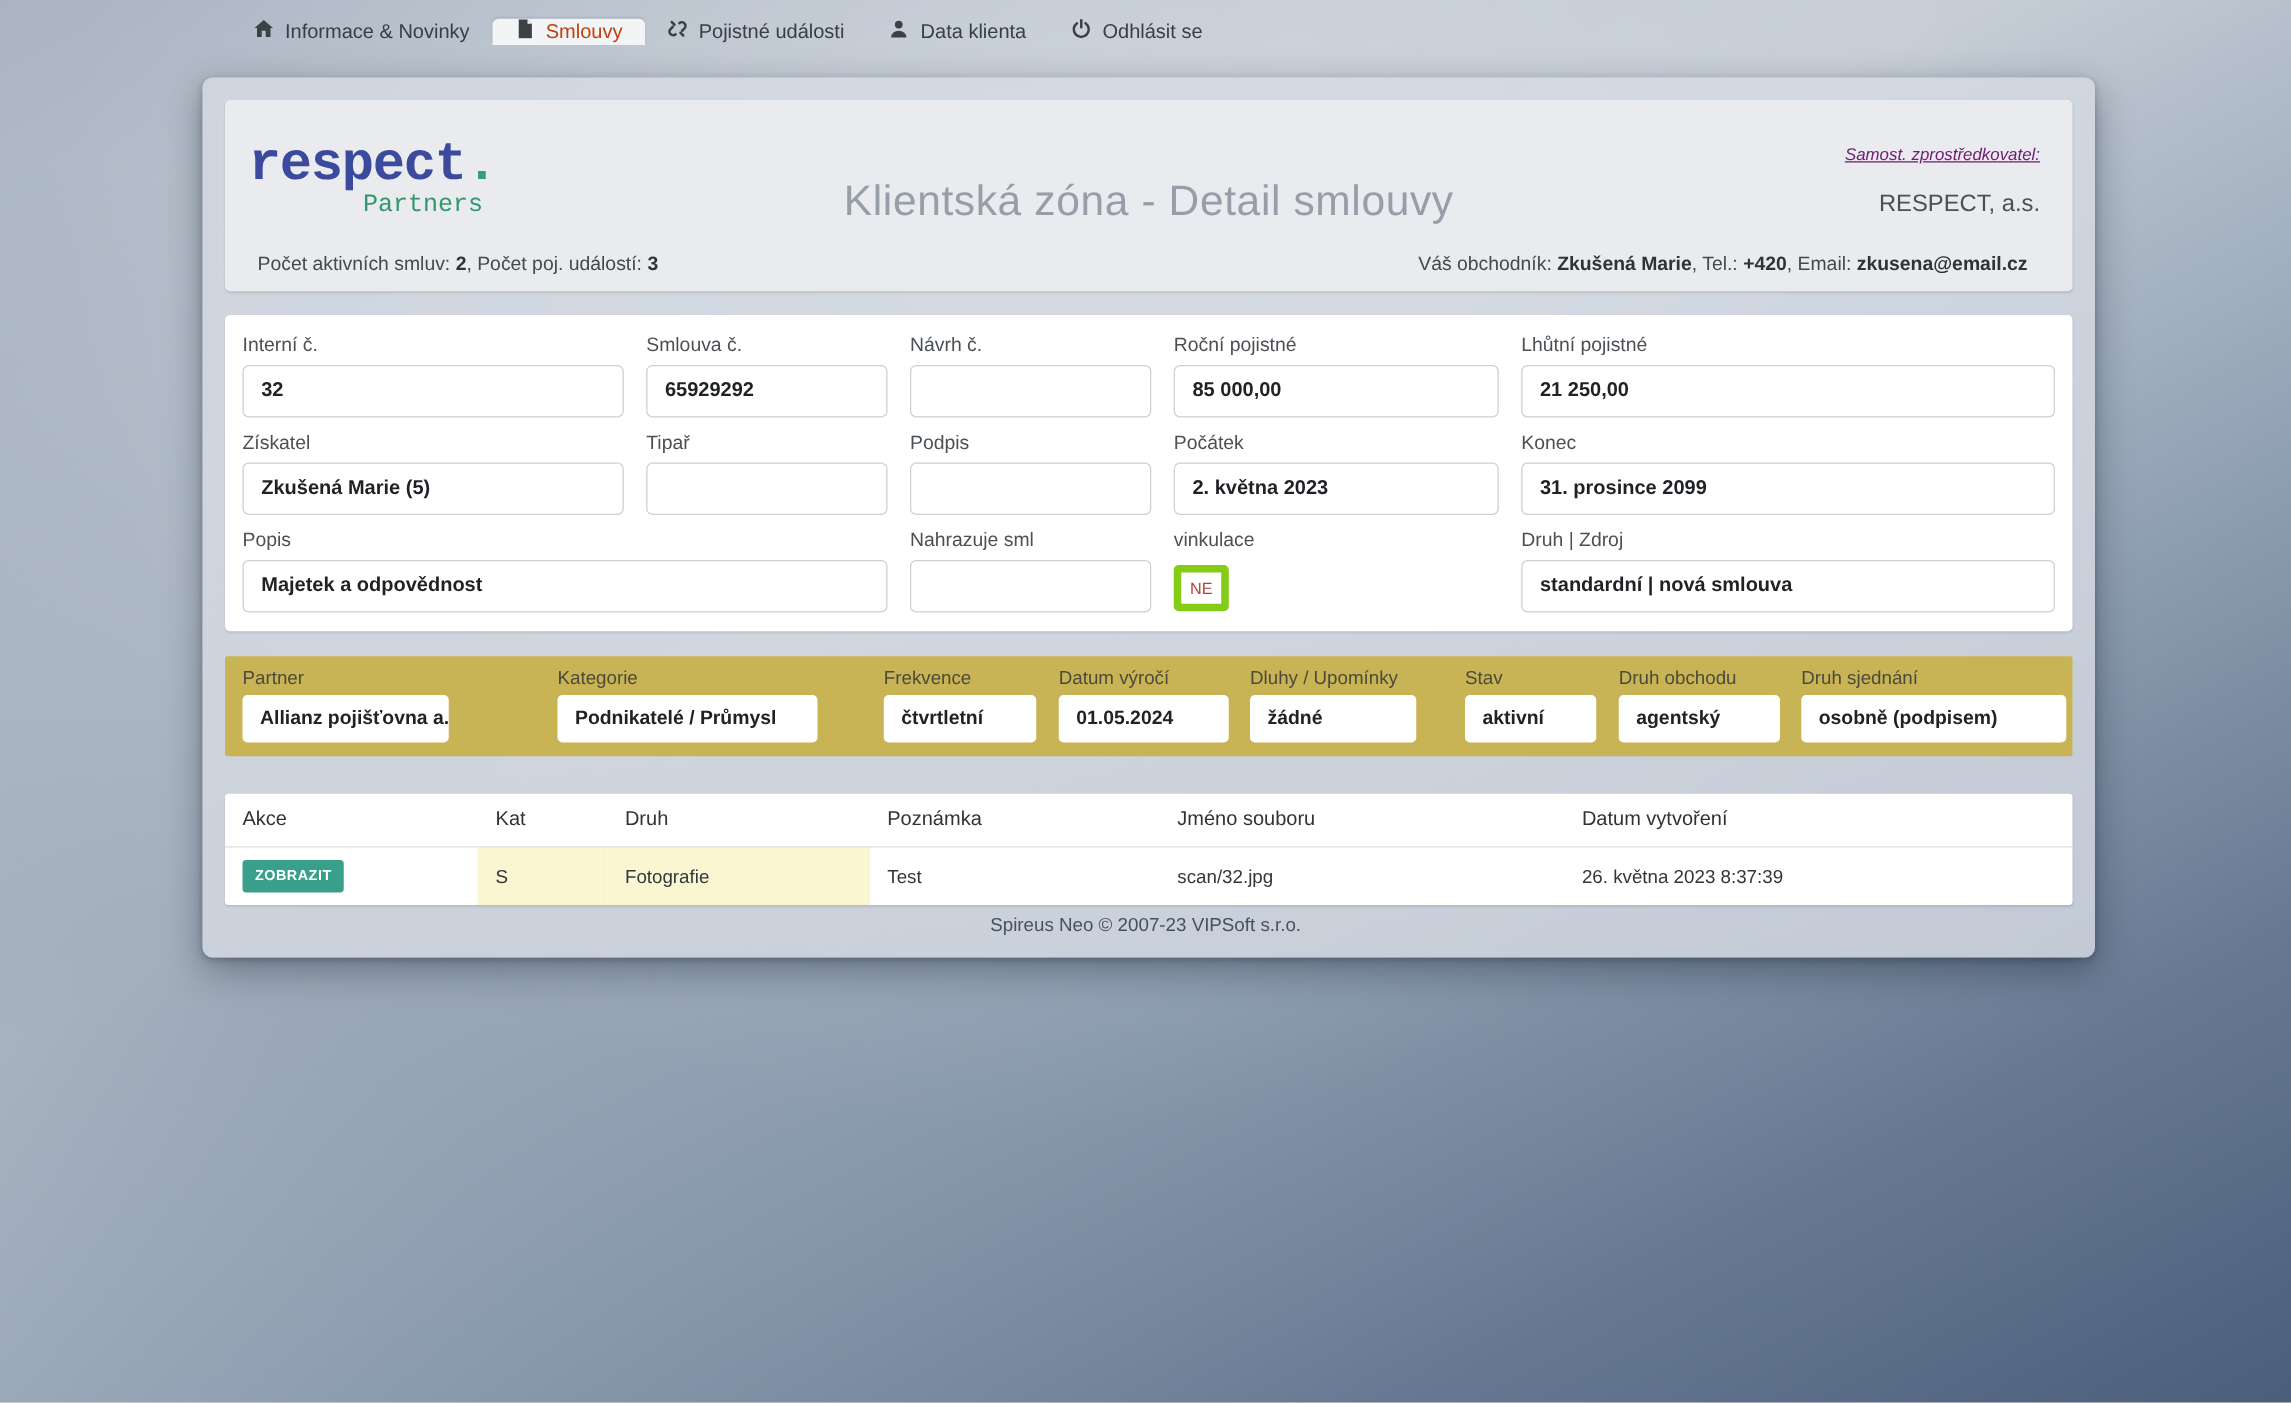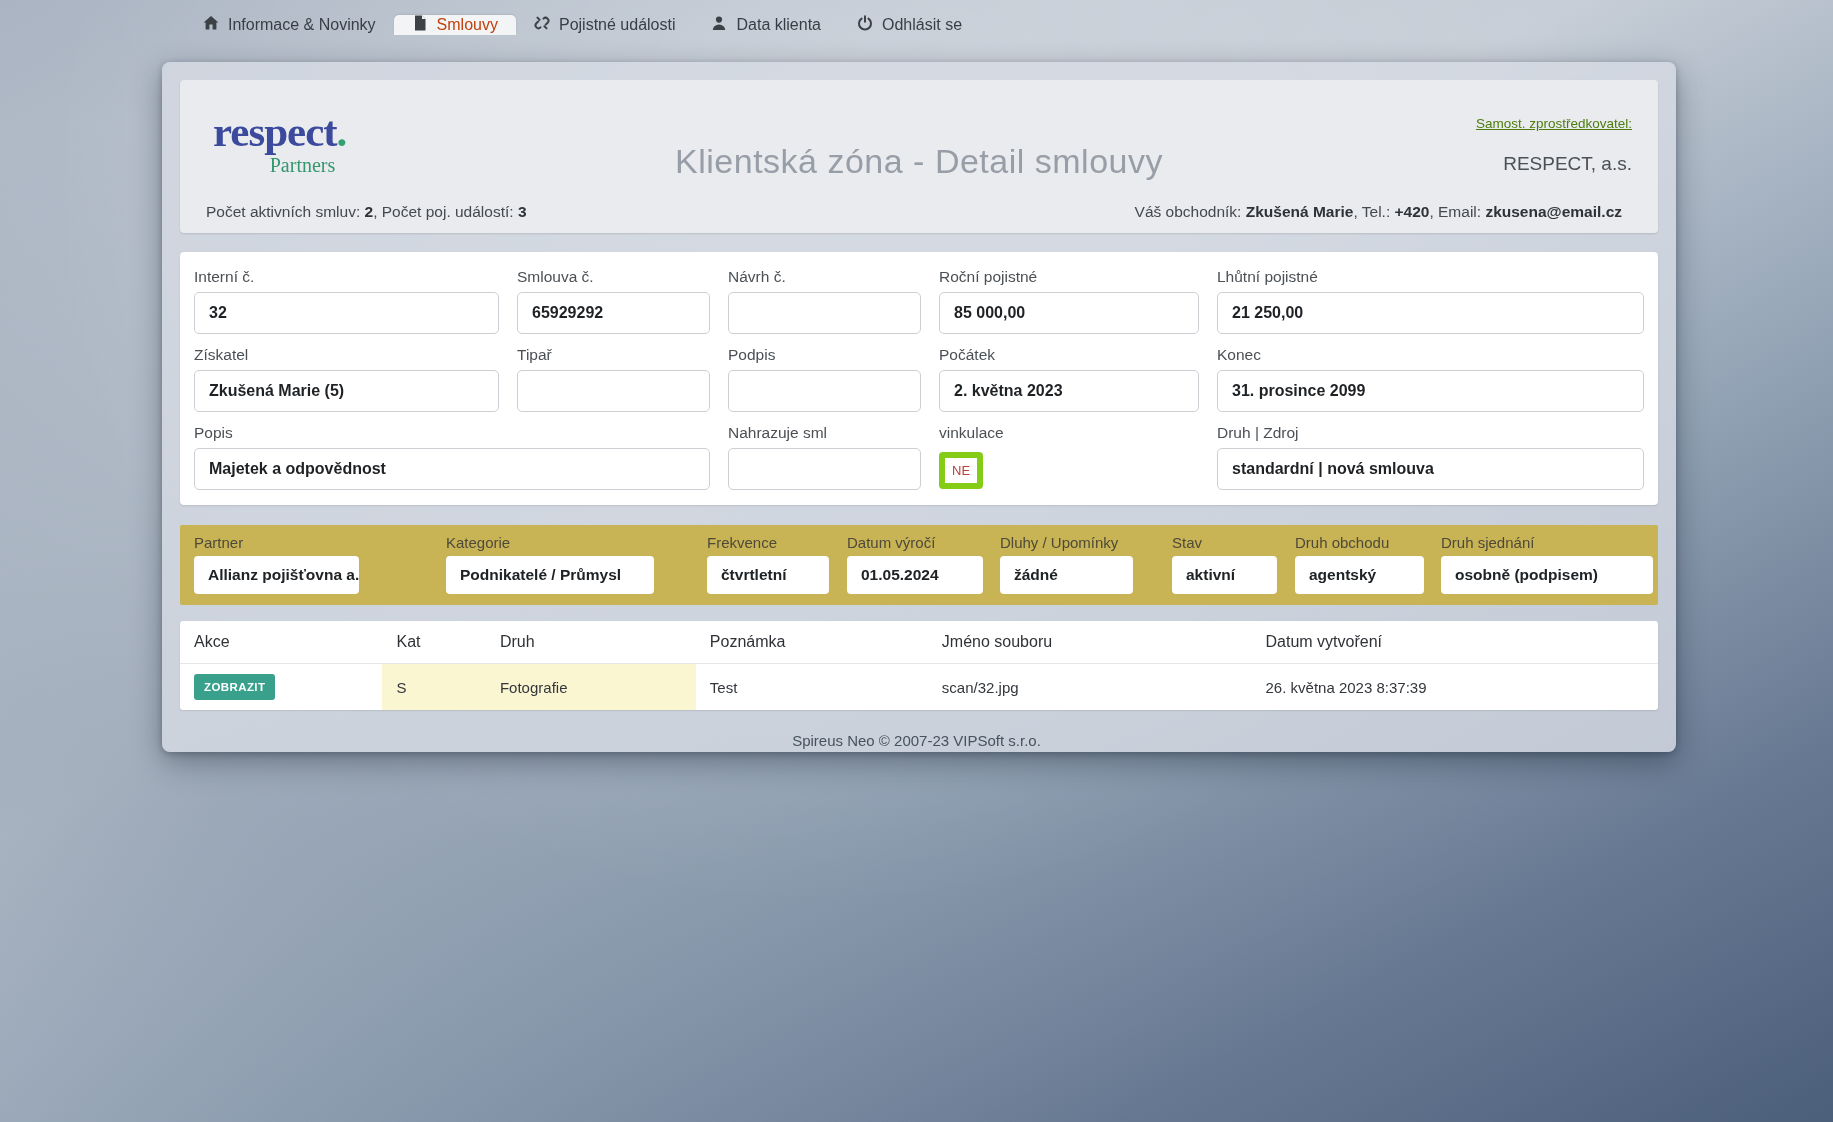--- a/index.html
+++ b/index.html
@@ -23,27 +23,27 @@
   .shell {
     position:absolute; left:162px; top:62px; width:1514px;
     background: rgba(213,219,227,0.82);
     border-radius: 8px;
     box-shadow: 0 10px 30px rgba(15,25,40,0.38), 0 2px 6px rgba(15,25,40,0.25);
     padding: 18px 18px 42px 18px;
   }
 
   
   .header-panel { position:relative; height:153px; background:#e9ebee; border-radius:4px; box-shadow:0 1px 2px rgba(0,0,0,0.12); }
-  .logo { position:absolute; left:33px; top:30px; font-family:Liberation Serif, serif; line-height:1; }
+  .logo { position:absolute; left:19px; top:30px; font-family:Liberation Mono, monospace; line-height:1; }
   .logo .brand { font-size:43px; font-weight:700; color:#3c4a9d; letter-spacing:-1px; }
   .logo .dot { font-size:43px; font-weight:700; color:#2fa172; }
   .logo .sub { display:block; text-align:right; font-size:20px; color:#35976e; margin-top:2px; padding-right:12px; }
   .page-title { position:absolute; left:50%; top:62px; transform:translateX(-50%); font-size:34px; font-weight:300; color:#979ea7; letter-spacing:0.5px; white-space:nowrap; }
   .head-right { position:absolute; right:26px; top:36px; text-align:right; }
-  .head-link { font-size:13.5px; text-decoration:underline; color:#4d7c0f; cursor:pointer; }
+  .head-link { font-size:13.5px; font-style:italic; text-decoration:underline; color:#701a75; cursor:pointer; }
   .head-company { font-size:19px; color:#4a5055; margin-top:22px; }
   .stats-row { position:absolute; left:26px; right:36px; bottom:12px; display:flex; justify-content:space-between; font-size:15.5px; color:#45494e; }
   .stats-row b { color:#2f3337; }
 
   
   .form-panel { margin-top:19px; background:#ffffff; border-radius:4px; box-shadow:0 1px 2px rgba(0,0,0,0.10); padding:16px 14px 15px 14px; }
   .form-grid { display:grid; grid-template-columns:305px 193px 193px 260px 1fr; column-gap:18px; row-gap:12px; }
   .fld-label { font-size:15.5px; color:#4b5055; margin-bottom:6px; }
   .fld input {
     width:100%; height:42px; border:1px solid #ccd0d4; border-radius:5px;
@@ -55,21 +55,21 @@
     border:6px solid #84cc16; border-radius:4px; background:#fff; cursor:pointer;
   }
 
   
   .hl-panel { margin-top:20px; background:#c8b355; border-radius:2px; padding:9px 14px 11px 14px; display:flex; }
   .hl-col { flex:0 0 auto; }
   .hl-label { font-size:15px; color:#4e4a39; margin-bottom:5px; }
   .hl-box { background:#fff; border-radius:4px; padding:10px 14px; font-size:15.5px; font-weight:700; color:#202326; white-space:nowrap; overflow:hidden; }
 
   
-  .table-panel { margin-top:16px; background:#fff; border-radius:3px; box-shadow:0 1px 2px rgba(0,0,0,0.10); overflow:hidden; }
+  .table-panel { margin-top:30px; background:#fff; border-radius:3px; box-shadow:0 1px 2px rgba(0,0,0,0.10); overflow:hidden; }
   table { width:100%; border-collapse:collapse; }
   th { text-align:left; font-weight:400; font-size:16px; color:#2f3337; padding:12px 14px; border-bottom:1px solid #e4e6e8; }
   td { font-size:15px; color:#33373c; padding:10px 14px; }
   td.cell-yellow { background:#fbf6d2; }
   .btn-view { background:#38a08b; border:none; color:#fff; font-family:inherit; font-size:11.5px; font-weight:700; letter-spacing:0.4px; padding:7px 10px; border-radius:3px; cursor:pointer; }
 
   
   .footer { position:absolute; left:0; top:732px; width:100%; text-align:center; font-size:15px; color:#46525f; }
 </style>
 </head>

